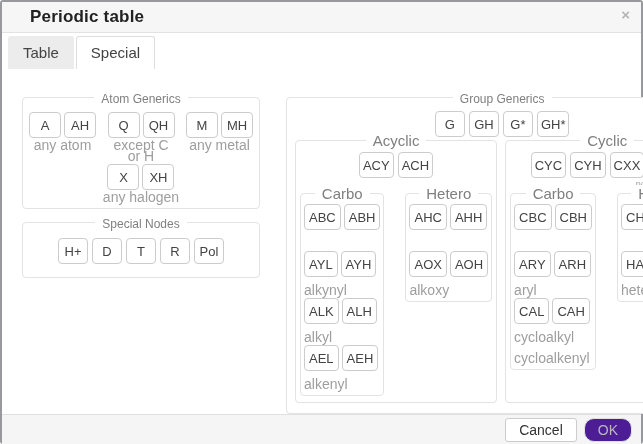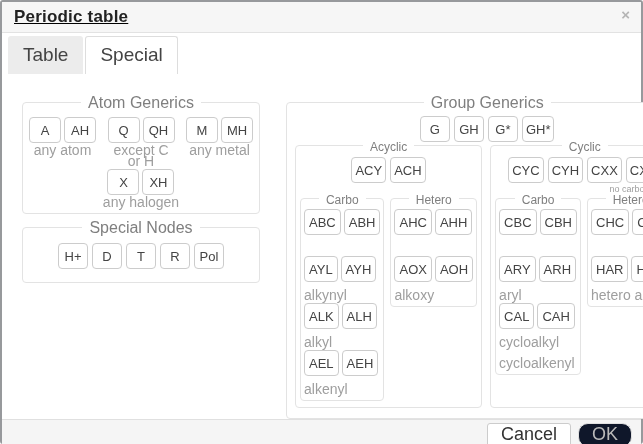--- a/index.html
+++ b/index.html
@@ -20,23 +20,22 @@
     background: #fff;
     display: flex;
     flex-direction: column;
   }
 
   
   .header {
     position: relative;
     background: #f6f6f6;
     border-bottom: 1px solid #e2e2e2;
-    padding: 5px 12px 5px;
+    padding: 5px 28px 5px;
     flex: 0 0 auto;
-    text-decoration: underline;
   }
   .title {
     font-size: 17px;
     font-weight: bold;
     color: #222;
     letter-spacing: .2px;
   }
   .close {
     position: absolute;
     top: 3px;
@@ -53,21 +52,21 @@
 
   
   .tabs {
     display: flex;
     padding: 3px 0 0 6px;
     background: #fff;
     flex: 0 0 auto;
   }
   .tab {
     padding: 7px 14px 8px;
-    font-size: 19px;
+    font-size: 15px;
     color: #444;
     background: #ececec;
     border: 1px solid #ececec;
     border-bottom: none;
     border-radius: 3px 3px 0 0;
     margin-right: 2px;
     cursor: pointer;
   }
   .tab.active {
     background: #fff;
@@ -102,24 +101,24 @@
     top: -7px;
     left: 0;
     right: 0;
     text-align: center;
     line-height: 13px;
     pointer-events: none;
   }
   .legend span {
     background: #fff;
     padding: 0 7px;
-    font-size: 16px;
+    font-size: 12px;
     color: #7f7f7f;
   }
-  .mini .legend span, .sub .legend span { font-size: 12px; }
+  .mini .legend span, .sub .legend span { font-size: 15px; }
 
   .panel.atom   { padding: 14px 6px 5px; }
   .panel.special{ padding: 15px 6px 13px; }
   .panel.group  { flex: 1 1 auto; padding: 13px 8px 10px; display: flex; flex-direction: column; }
   .panel.sub    { flex: 1 1 0; padding: 11px 4px 6px; display: flex; flex-direction: column; }
   .panel.mini   { flex: 1 1 0; padding: 10px 3px 3px; }
 
   .row {
     display: flex;
     justify-content: center;
@@ -130,21 +129,21 @@
   .row + .row { margin-top: 2px; }
 
   .subrow {
     display: flex;
     gap: 8px;
     margin-top: 3px;
     align-items: stretch;
   }
   .minirow {
     display: flex;
-    gap: 6px;
+    gap: 21px;
     margin-top: 2px;
     align-items: flex-start;
     justify-content: center;
   }
 
   .pgroup {
     display: flex;
     flex-direction: column;
     align-items: center;
     gap: 2px;
@@ -209,28 +208,28 @@
     gap: 7px;
     padding: 0 9px;
   }
   .btn {
     height: 24px;
     padding: 0 13px;
     background: #fff;
     border: 1px solid #ccc;
     border-radius: 3px;
     font-family: "Liberation Sans", sans-serif;
-    font-size: 18px;
+    font-size: 14px;
     color: #333;
     cursor: pointer;
   }
   .btn[disabled] {
     color: #b9b9b9;
     border-color: #e1e1e1;
-    background: #0f172a;
+    background: #4c1d95;
     cursor: default;
     border-radius: 10px;
   }
 </style>
 </head>
 <body>
 
 <div class="dialog">
 
   <div class="header">

